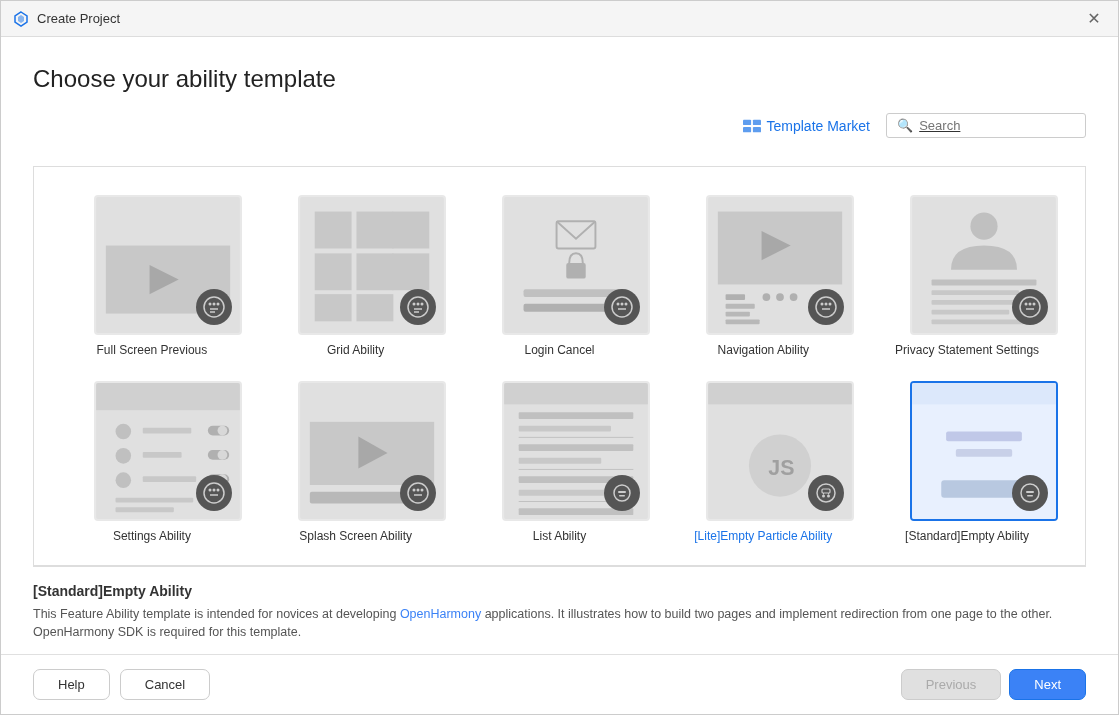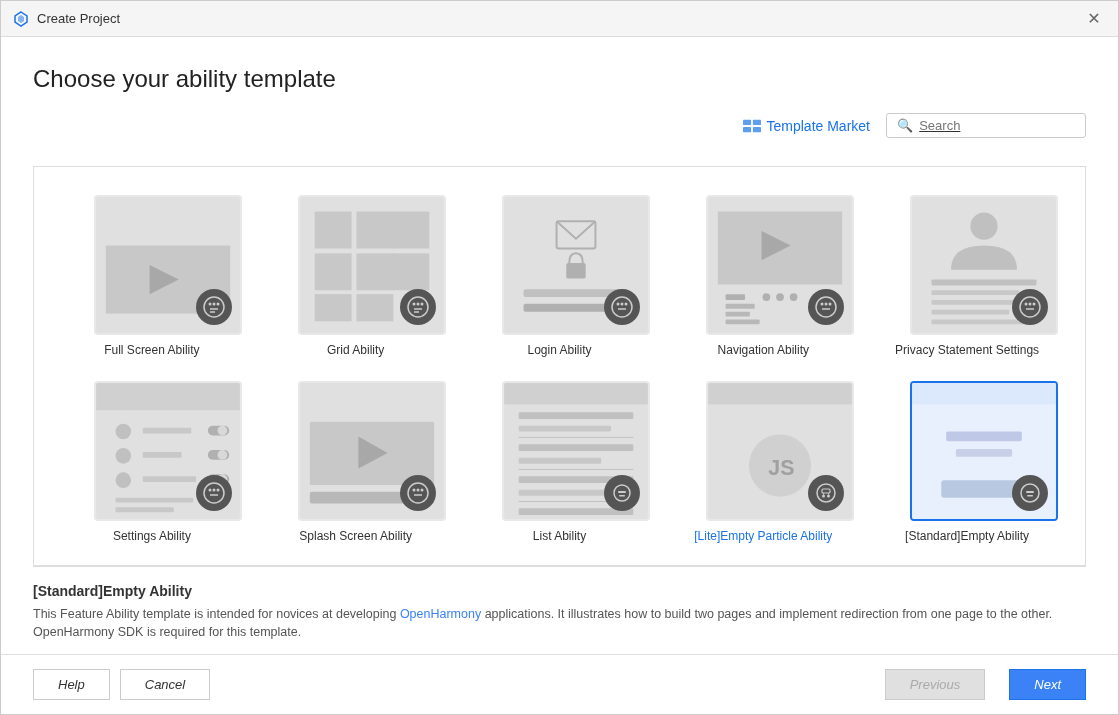--- a/index.html
+++ b/index.html
@@ -189,30 +189,29 @@
 
     .footer {
       display: flex;
       align-items: center;
       justify-content: space-between;
       padding: 14px 32px;
       border-top: 1px solid #e0e0e0;
       flex-shrink: 0;
     }
     .footer-left { display: flex; gap: 10px; }
-    .footer-right { display: flex; gap: 24px; }
+    .footer-right { display: flex; gap: 8px; }
     .btn {
       padding: 7px 24px;
       font-size: 13px;
-      border-radius: 0;
+      border-radius: 7px;
       cursor: pointer;
       border: 1px solid #ccc;
       background: #fff;
       color: #333;
-      font-style: italic;
     }
     .btn-primary {
       background: #3b82f6;
       color: #fff;
       border-color: #1a73e8;
     }
     .btn-disabled {
       background: #e0e0e0;
       color: #aaa;
       border-color: #ccc;
@@ -268,21 +267,21 @@
               <svg width="22" height="22" viewBox="0 0 22 22">
                 <circle cx="11" cy="11" r="10" fill="none" stroke="#ccc" stroke-width="1.5"></circle>
                 <circle cx="7" cy="8" r="1.5" fill="#ccc"></circle>
                 <circle cx="11" cy="8" r="1.5" fill="#ccc"></circle>
                 <circle cx="15" cy="8" r="1.5" fill="#ccc"></circle>
                 <line x1="7" y1="13" x2="15" y2="13" stroke="#ccc" stroke-width="1.5"></line>
                 <line x1="7" y1="16" x2="12" y2="16" stroke="#ccc" stroke-width="1.5"></line>
               </svg>
             </div>
           </div>
-          <span class="card-label">Full Screen Ability</span>
+          <span class="card-label">Full Screen Previous</span>
         </div>
 
         <div class="template-card">
           <div class="card-image-wrapper">
             <svg class="card-svg" viewBox="0 0 148 140">
               <rect width="148" height="140" fill="#e0e0e0"></rect>
               <rect x="15" y="15" width="38" height="38" fill="#c8c8c8"></rect>
               <rect x="58" y="15" width="38" height="38" fill="#c8c8c8"></rect>
               <rect x="95" y="15" width="38" height="38" fill="#c8c8c8"></rect>
               <rect x="15" y="58" width="38" height="38" fill="#c8c8c8"></rect>
@@ -322,21 +321,21 @@
             <div class="card-badge">
               <svg width="22" height="22" viewBox="0 0 22 22">
                 <circle cx="11" cy="11" r="10" fill="none" stroke="#ccc" stroke-width="1.5"></circle>
                 <circle cx="7" cy="8" r="1.5" fill="#ccc"></circle>
                 <circle cx="11" cy="8" r="1.5" fill="#ccc"></circle>
                 <circle cx="15" cy="8" r="1.5" fill="#ccc"></circle>
                 <line x1="7" y1="13" x2="15" y2="13" stroke="#ccc" stroke-width="1.5"></line>
               </svg>
             </div>
           </div>
-          <span class="card-label">Login Ability</span>
+          <span class="card-label">Login Cancel</span>
         </div>
 
         <div class="template-card">
           <div class="card-image-wrapper">
             <svg class="card-svg" viewBox="0 0 148 140">
               <rect width="148" height="140" fill="#e0e0e0"></rect>
 
               <rect x="10" y="15" width="128" height="75" fill="#c8c8c8"></rect>
               <polygon points="55,35 55,65 85,50" fill="#a8a8a8"></polygon>
 

